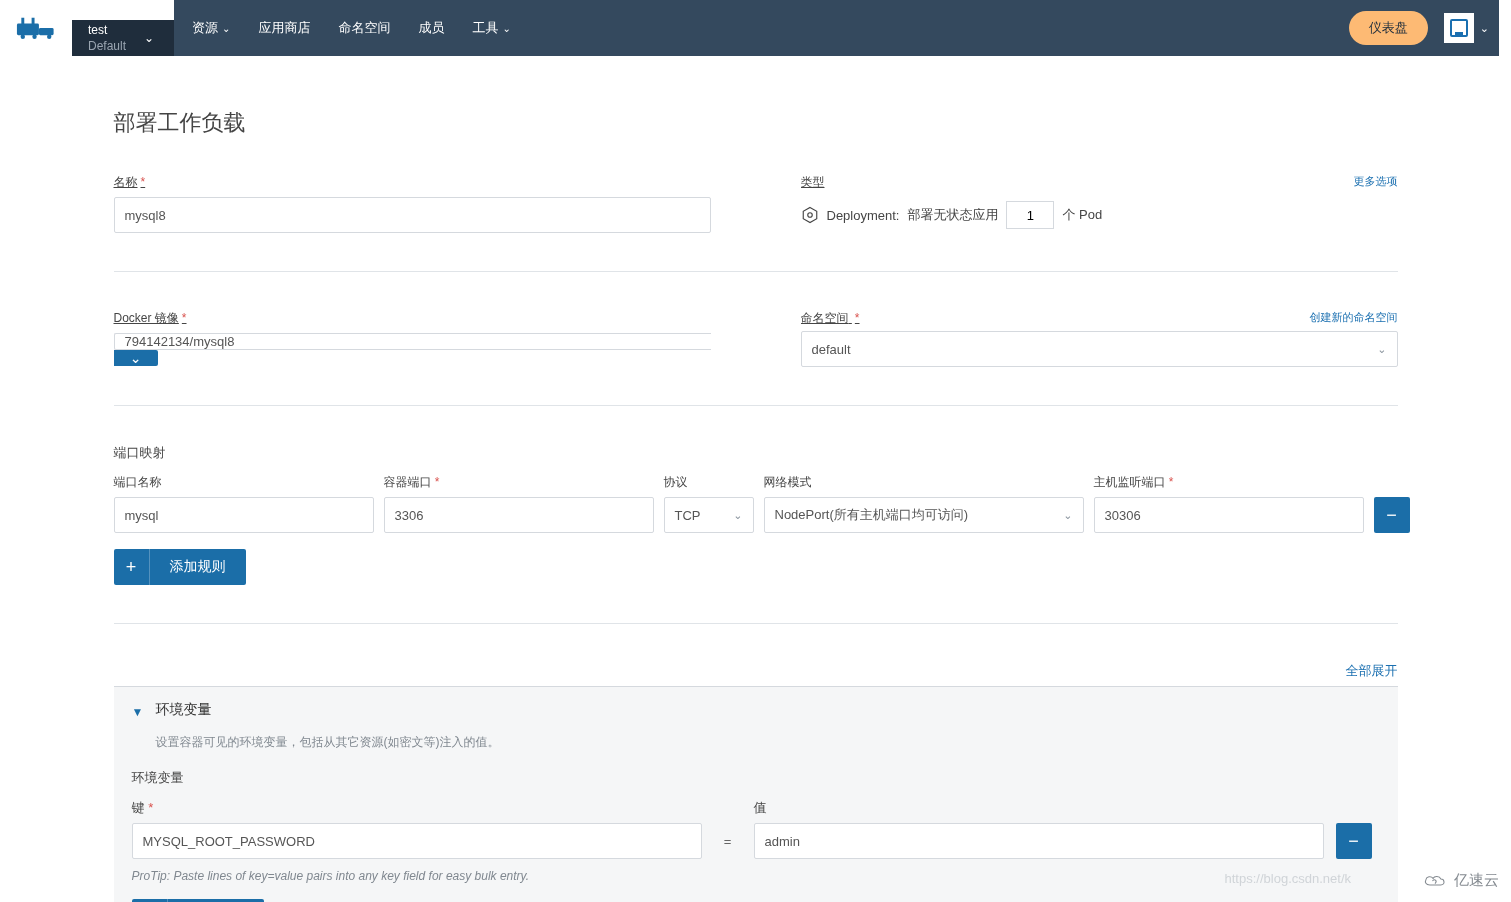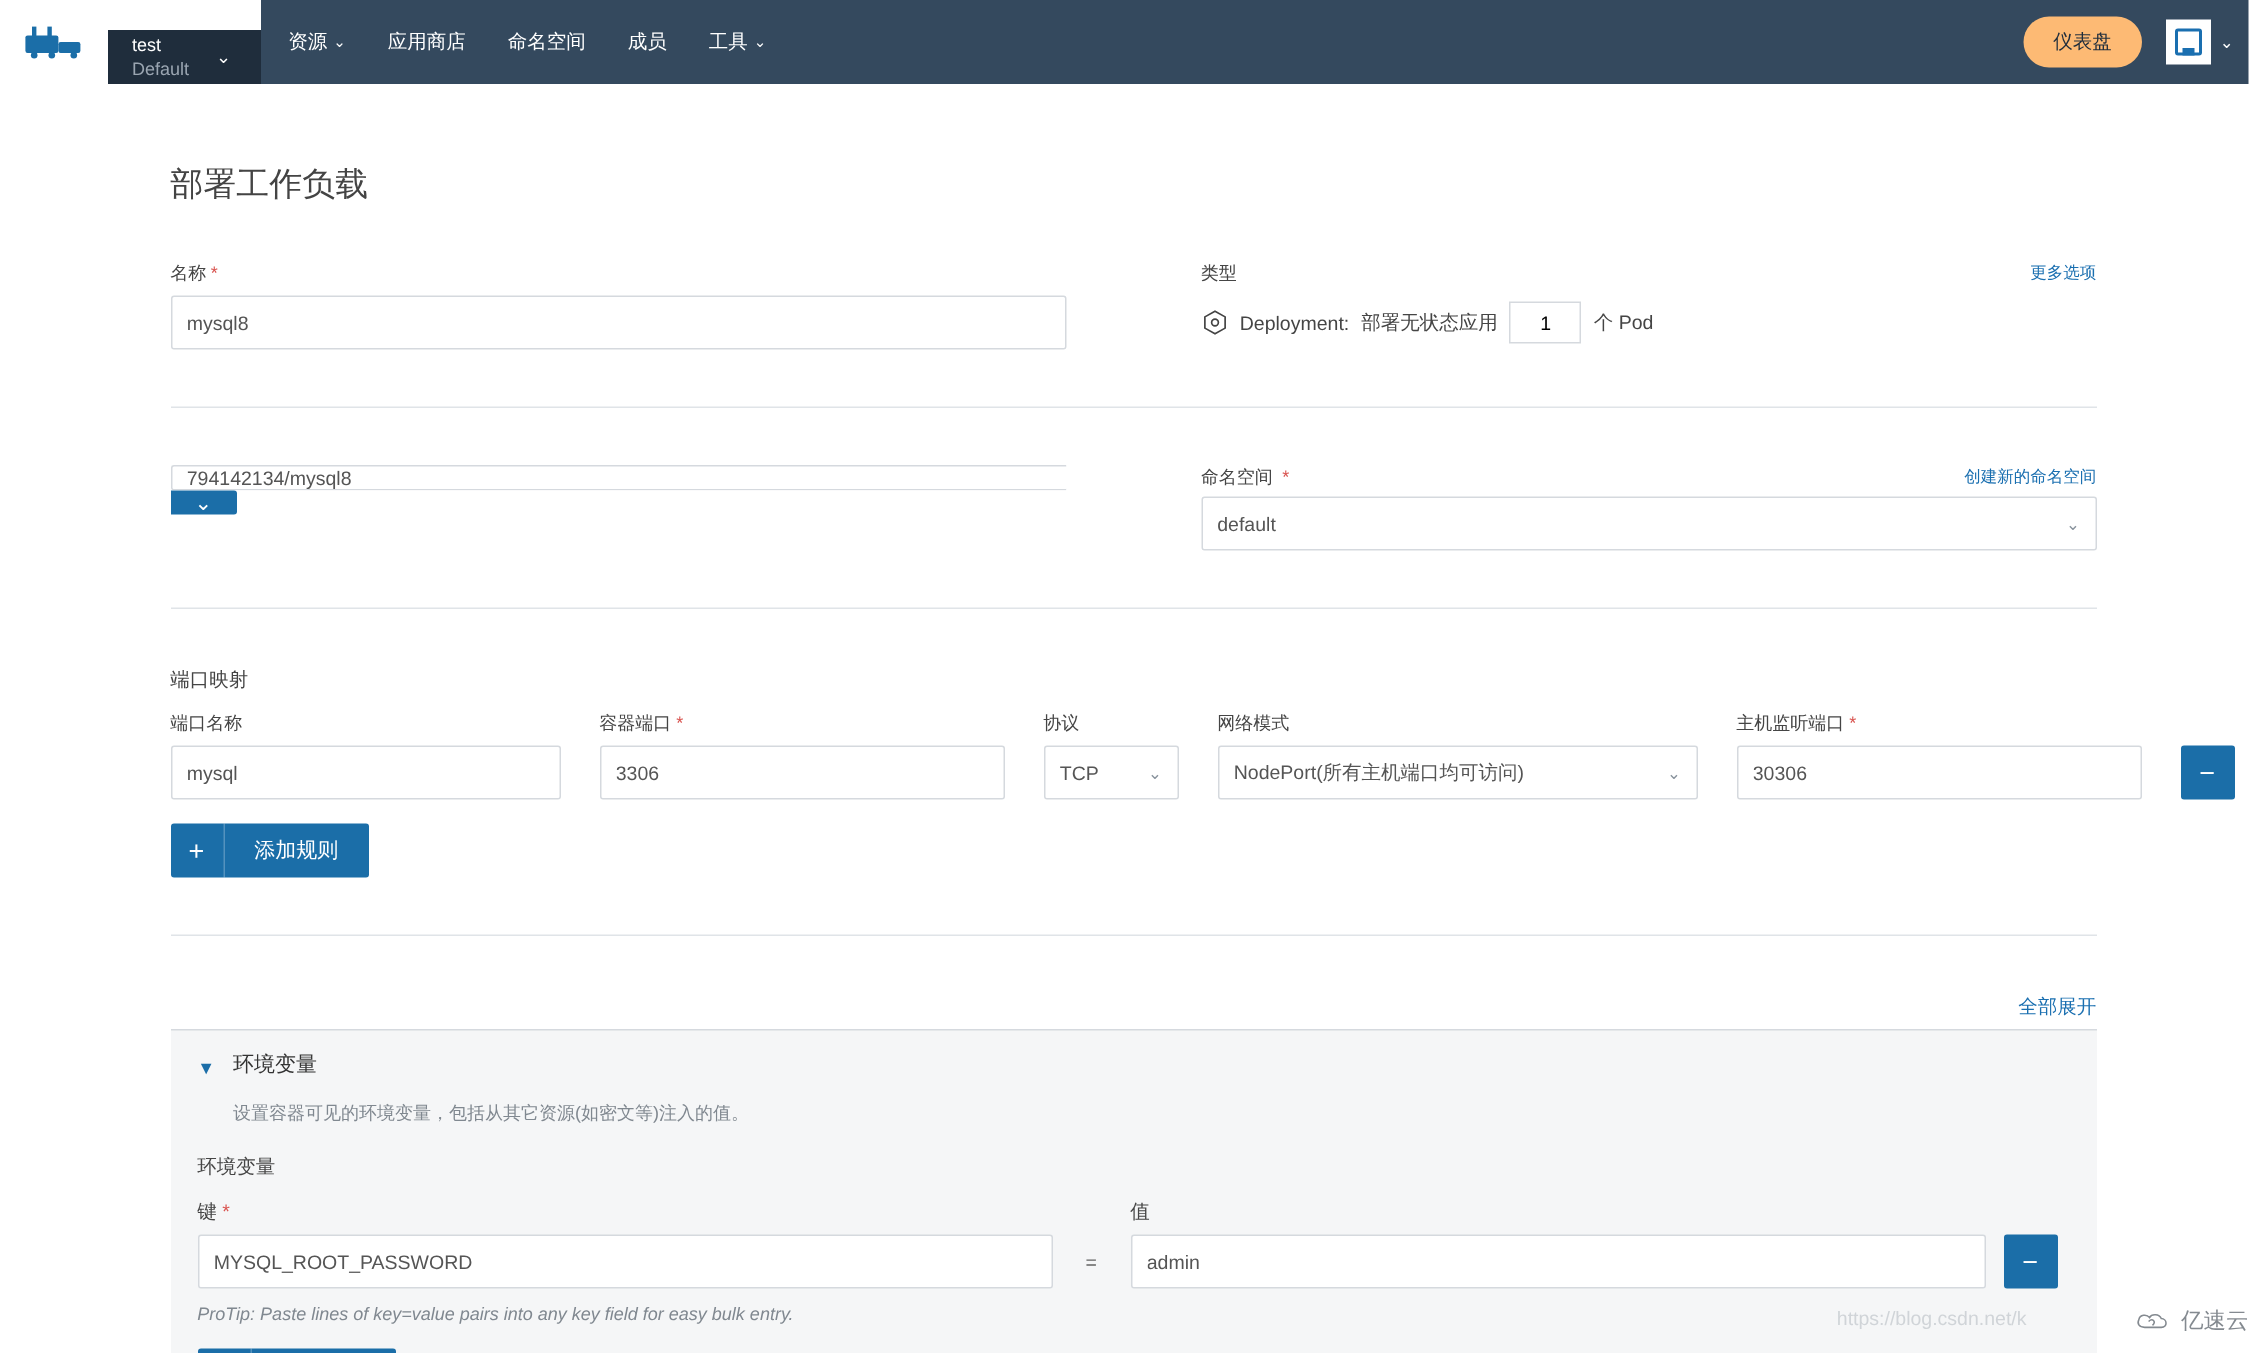--- a/index.html
+++ b/index.html
@@ -22,41 +22,41 @@
 .user-sq .inner:after{content:"";position:absolute;bottom:-2px;left:3px;width:8px;height:5px;background:#1a6fb0;}
 .user-chev { color:#fff; margin-left:6px; font-size:11px;}
 
 .page { max-width: 1380px; margin: 0 auto; padding: 24px 48px 40px 48px; }
 h1.page-title { font-size: 22px; font-weight: 400; color: #444; margin: 28px 0 36px 0; }
 
 .row2 { display: flex; gap: 90px; margin-bottom: 16px; }
 .col { flex: 1; }
 .col.right { position: relative; }
 
-label.fl { display: block; font-size: 12px; color: #454545; margin-bottom: 6px; }
+label.fl { display: block; font-size: 12px; color: #454545; margin-bottom: 6px; text-decoration: underline; }
 label.fl .req { color: #d9534f; margin-left: 3px; }
 .morelink, .link-right { float: right; color: #1a6fb0; font-size: 11px; cursor: pointer; }
 .row-header { overflow: hidden; margin-bottom: 4px; }
 
 input.txt, .select-like { width: 100%; height: 36px; border: 1px solid #d5d9de; background: #fff; padding: 0 10px; font-size: 13px; color: #555; border-radius: 2px; }
 .select-like { display:flex; align-items:center; justify-content:space-between; cursor:pointer; }
 .select-like .arr { color:#8a949e; font-size:11px;}
 
 .type-line { display:flex; align-items:center; gap:8px; margin-top:10px;}
 .type-line .num { width:48px; height:28px; border:1px solid #d5d9de; text-align:center; font-size:13px; }
 
 .image-row { display:flex;flex-direction:column; }
 .image-row input { flex:1; border-right:none; border-top-right-radius:0; border-bottom-right-radius:0;}
 .image-dd-btn { width:44px; background:#1b6ea8; color:#fff; border:none; display:flex; align-items:center; justify-content:center; cursor:pointer; font-size:14px; border-radius:0 2px 2px 0;}
 
 hr.sep { border:none; border-top:1px solid #e0e4e8; margin: 38px 0; }
 
 .section-title { font-size: 13px; color:#454545; margin-bottom: 12px; }
 
-.port-grid { display:grid; grid-template-columns: 260px 270px 90px 320px 270px 44px; gap:26px; align-items:end; }
+.port-grid { display:grid; grid-template-columns: 260px 270px 90px 320px 270px 44px; gap:10px; align-items:end; }
 .port-grid .hdr { font-size:12px; color:#454545; margin-bottom:6px;}
 .btn-remove { height:36px; width:36px; background:#1b6ea8; color:#fff; border:none; font-size:18px; cursor:pointer; border-radius:2px; display:flex;align-items:center;justify-content:center;}
 
 .btn-add { display:inline-flex; align-items:center; background:#1b6ea8; color:#fff; border:none; height:36px; padding:0; margin-top:16px; cursor:pointer; font-size:14px; border-radius:2px;}
 .btn-add .plus-box{ width:36px; height:36px; display:flex;align-items:center;justify-content:center; font-size:18px; border-right:1px solid rgba(255,255,255,.25);}
 .btn-add .lbl{ padding:0 20px;}
 
 .expand-all { text-align:right; margin-bottom:6px;}
 .expand-all a{ color:#1a6fb0; cursor:pointer; font-size:13px;}
 
@@ -147,20 +147,21 @@
         <span>个 Pod</span>
       </div>
     </div>
   </div>
 
   <hr class="sep">
 
   
   <div class="row2">
     <div class="col">
+      <label class="fl"><span>Docker 镜像</span><span class="req">*</span></label>
       <div class="image-row">
         <input class="txt" value="794142134/mysql8" style="">
         <button class="image-dd-btn">
             <span>⌄</span>
           </button>
       </div>
     </div>
     <div class="col right">
       <div class="row-header">
         <label class="fl" style="display:inline"><span>命名空间</span> <span class="req">*</span></label>

